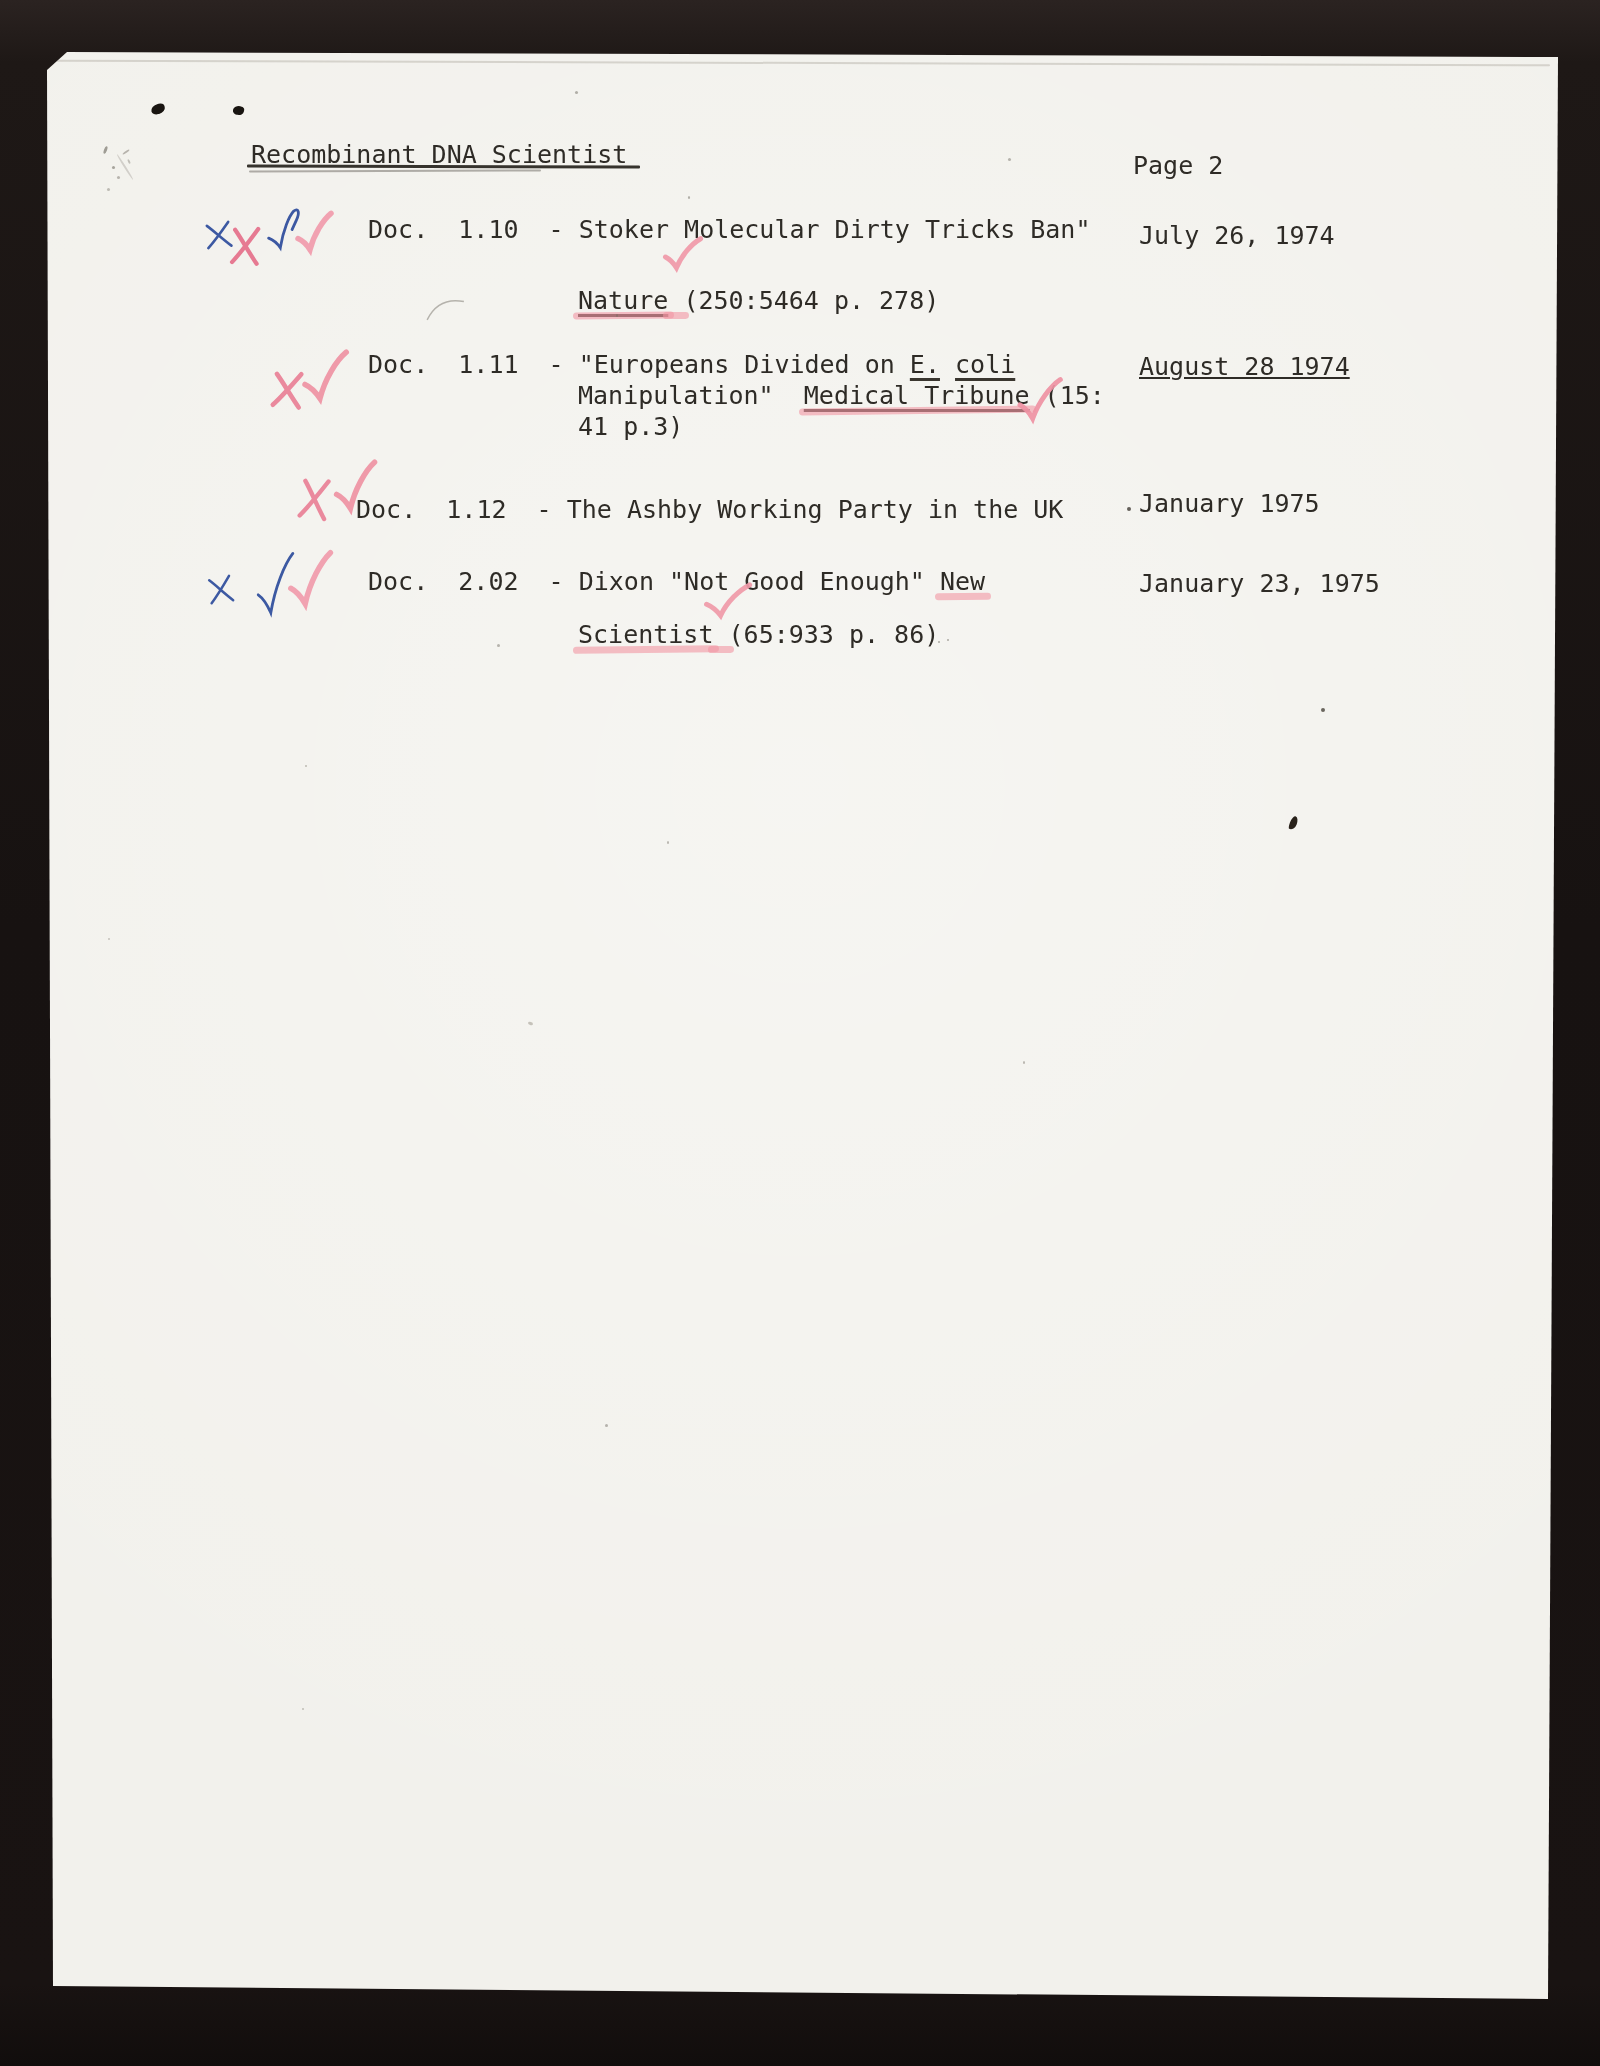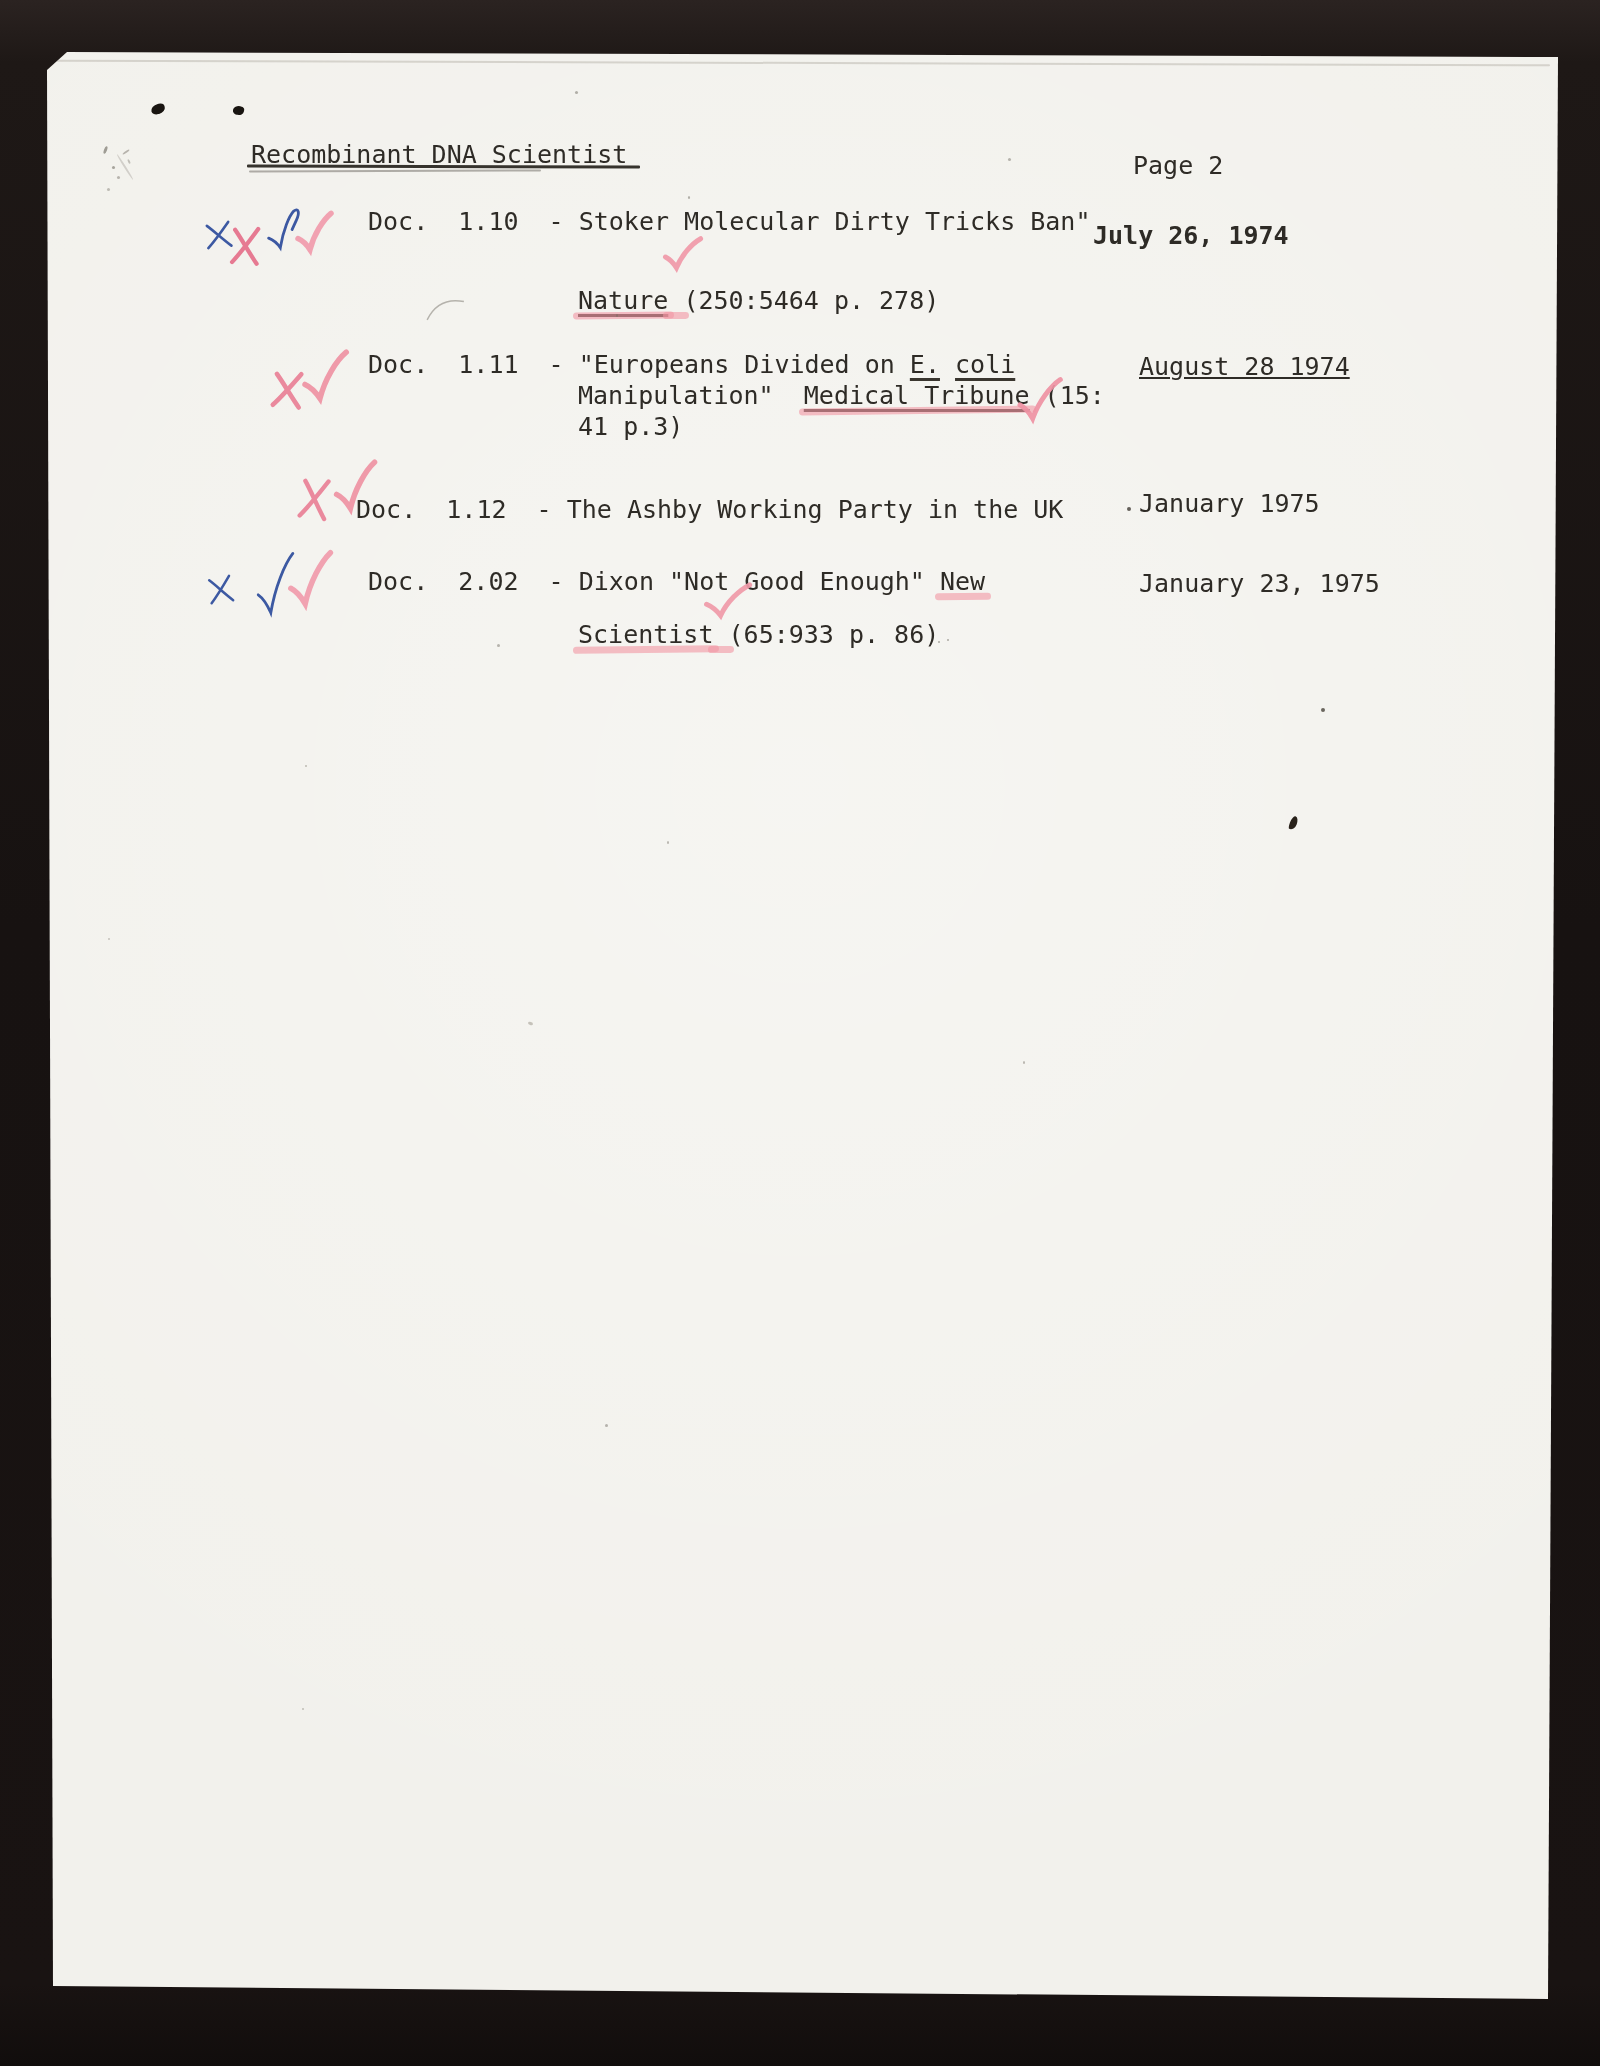--- a/index.html
+++ b/index.html
@@ -57,23 +57,23 @@
     <div class="edge-shade"></div>
     <div class="crease"></div>
 
     <div class="t" id="title" style="left:251px;top:139px;">Recombinant DNA Scientist</div>
     <div class="rule" style="left:247px;top:165px;width:393px;height:2.5px;transform:rotate(0.15deg);"></div>
     <div class="rule" style="left:249px;top:170px;width:292px;height:2px;background:rgba(70,66,58,.4);transform:rotate(-0.2deg);"></div>
 
     <div class="t" style="left:1133px;top:150px;">Page 2</div>
 
     <div id="entries">
-        <div class="t" style="left: 368px; top: 206px;"><span>Doc.  1.10  - </span><span>Stoker Molecular Dirty Tricks Ban"</span></div>
+        <div class="t" style="left: 368px; top: 214px;"><span>Doc.  1.10  - </span><span>Stoker Molecular Dirty Tricks Ban"</span></div>
         <div class="t" style="left: 578px; top: 249px; margin-top: 36px;"><span class="u-black u-pink">Nature</span><span class="u-pink"> </span><span>(250:5464 p. 278)</span></div>
-        <div class="t" style="left: 1093px; top: 220px; font-weight: bold;">July 26, 1974</div>
+        <div class="t" style="left: 1139px; top: 220px;">July 26, 1974</div>
         <div class="t" style="left: 368px; top: 349px;"><span>Doc.  1.11  - </span><span>"Europeans Divided on </span><span class="u-black">E.</span><span> </span><span class="u-black">coli</span></div>
         <div class="t" style="left: 578px; top: 380px;"><span>Manipulation"  </span><span class="u-black u-pink">Medical Tribune</span><span> (15:</span></div>
         <div class="t" style="left: 578px; top: 411px;"><span>41 p.3)</span></div>
         <div class="t" style="left: 1139px; top: 351px; text-decoration: underline;">August 28 1974</div>
         <div class="t" style="left: 356px; top: 494px;"><span>Doc.  1.12  - </span><span>The Ashby Working Party in the UK</span></div>
         <div class="t" style="left: 1139px; top: 488px;">January 1975</div>
         <div class="t" style="left: 368px; top: 566px;"><span>Doc.  2.02  - </span><span>Dixon "Not Good Enough" </span><span class="u-pink">New</span></div>
         <div class="t" style="left: 578px; top: 619px;"><span class="u-pink">Scientist</span><span class="u-pink"> </span><span>(65:933 p. 86)</span></div>
         <div class="t" style="left: 1139px; top: 568px;">January 23, 1975</div>
       </div>

